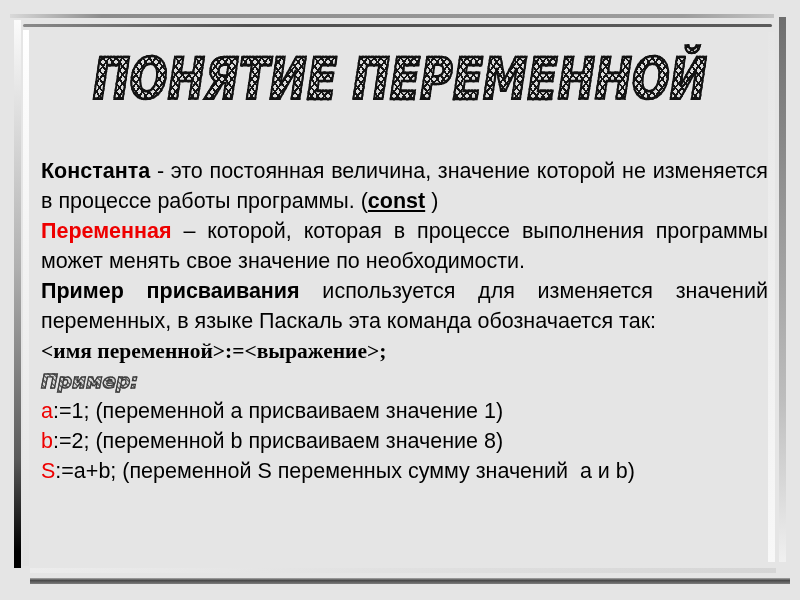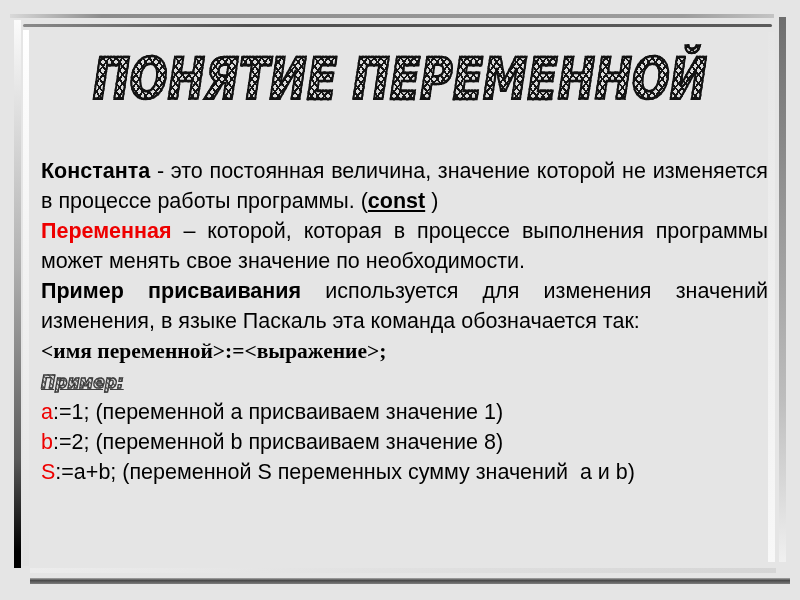--- a/index.html
+++ b/index.html
@@ -63,23 +63,22 @@
   .term-red  { font-weight:bold; color:#ee0000; }
   .kw-underline { font-weight:bold; text-decoration:underline; }
   .syntax-line  { font-weight:bold;font-family:Liberation Serif, serif; }
   .example-line { white-space:pre-wrap; }
   .var-red { color:#ee0000; }
 
   .example-label {
     display:inline-block;
     font-family:"DejaVu Sans", sans-serif;
     font-style:italic; font-weight:bold;
-    font-size:17px; line-height:30px;
+    font-size:20px; line-height:30px;
     color:#555555;
-    text-decoration:underline;
   }
   @supports ((-webkit-background-clip:text)) {
     .example-label {
       background:
         repeating-linear-gradient(45deg,  #6e6e6e 0 1.5px, rgba(0,0,0,0) 1.5px 4px),
         linear-gradient(#d6d6d6,#d6d6d6);
       -webkit-background-clip:text; background-clip:text;
       color:transparent;
       -webkit-text-stroke:1.3px #3c3c3c;
     }
@@ -102,21 +101,21 @@
   <div class="title-wrap">
     <span class="slide-title">ПОНЯТИЕ ПЕРЕМЕННОЙ</span>
   </div>
 
   <div class="content">
 
     <p class="p-justify"><span class="term-bold">Константа</span><span> - это постоянная величина, значение которой не изменяется в процессе работы программы. (</span><span class="kw-underline">const</span><span> )</span></p>
 
     <p class="p-justify"><span class="term-red">Переменная</span><span> – которой, которая в процессе выполнения программы может менять свое значение по необходимости.</span></p>
 
-    <p class="p-justify"><span class="term-bold">Пример присваивания</span><span> используется для изменения значений изменения, в языке Паскаль эта команда обозначается так:</span></p>
+    <p class="p-justify"><span class="term-bold">Пример присваивания</span><span> используется для изменяется значений переменных, в языке Паскаль эта команда обозначается так:</span></p>
 
     <p class="syntax-line">&lt;имя переменной&gt;:=&lt;выражение&gt;;</p>
 
 
     <p><span class="example-label">Пример:</span></p>
 
     <p class="example-line"><span class="var-red">a</span><span>:=1; (переменной a присваиваем значение 1)</span></p>
 
     <p class="example-line"><span class="var-red">b</span><span>:=2; (переменной b присваиваем значение 8)</span></p>
 

